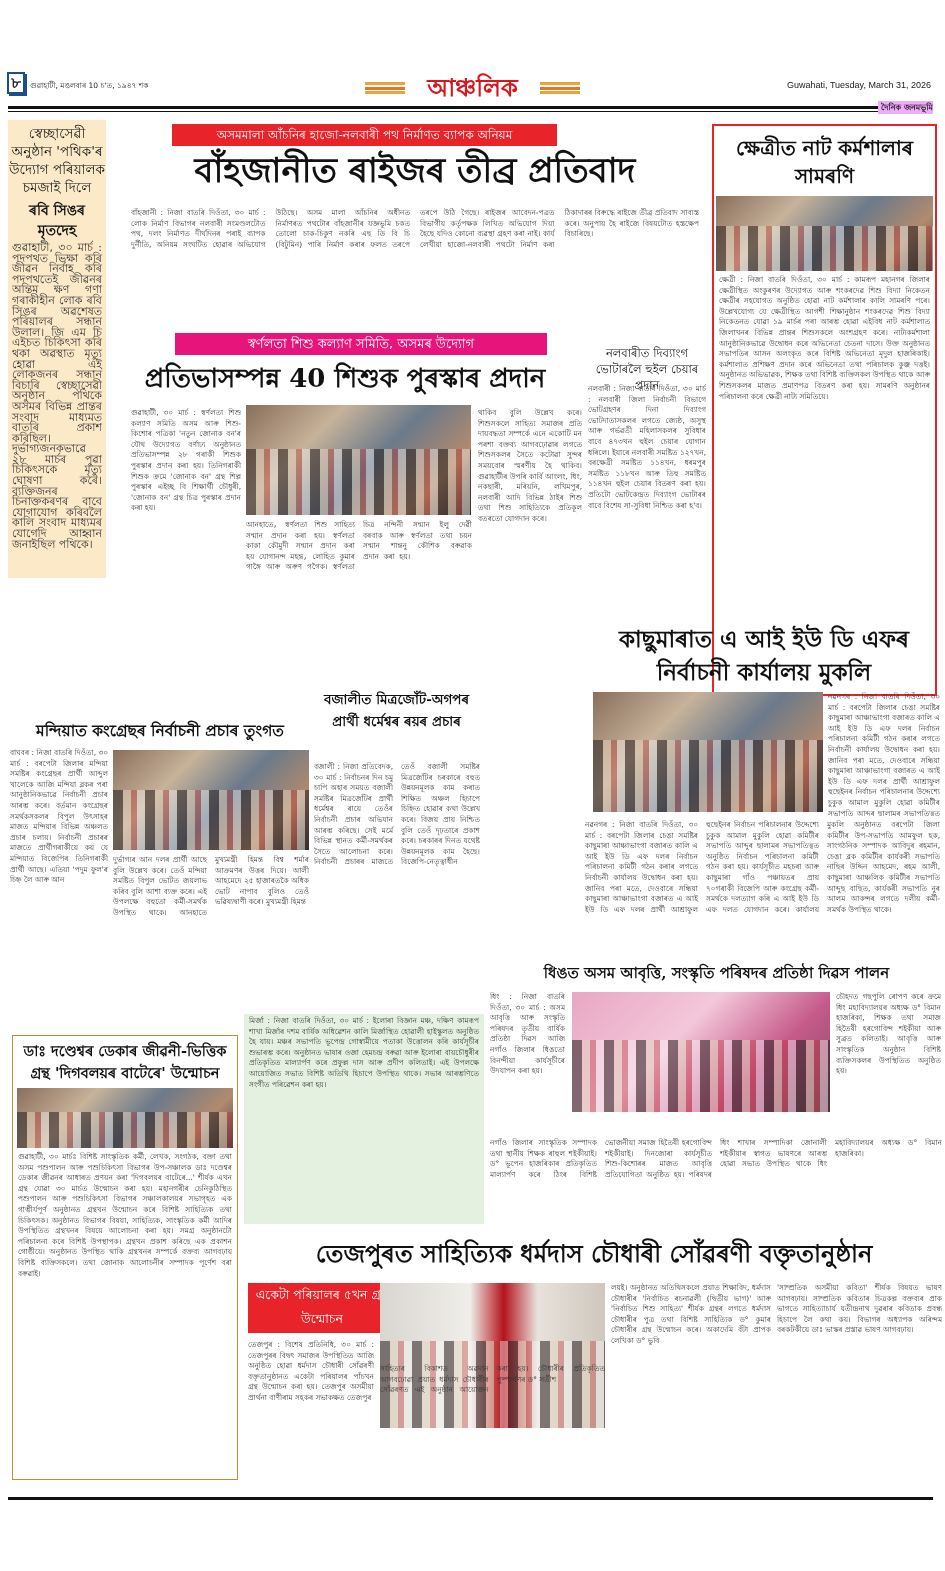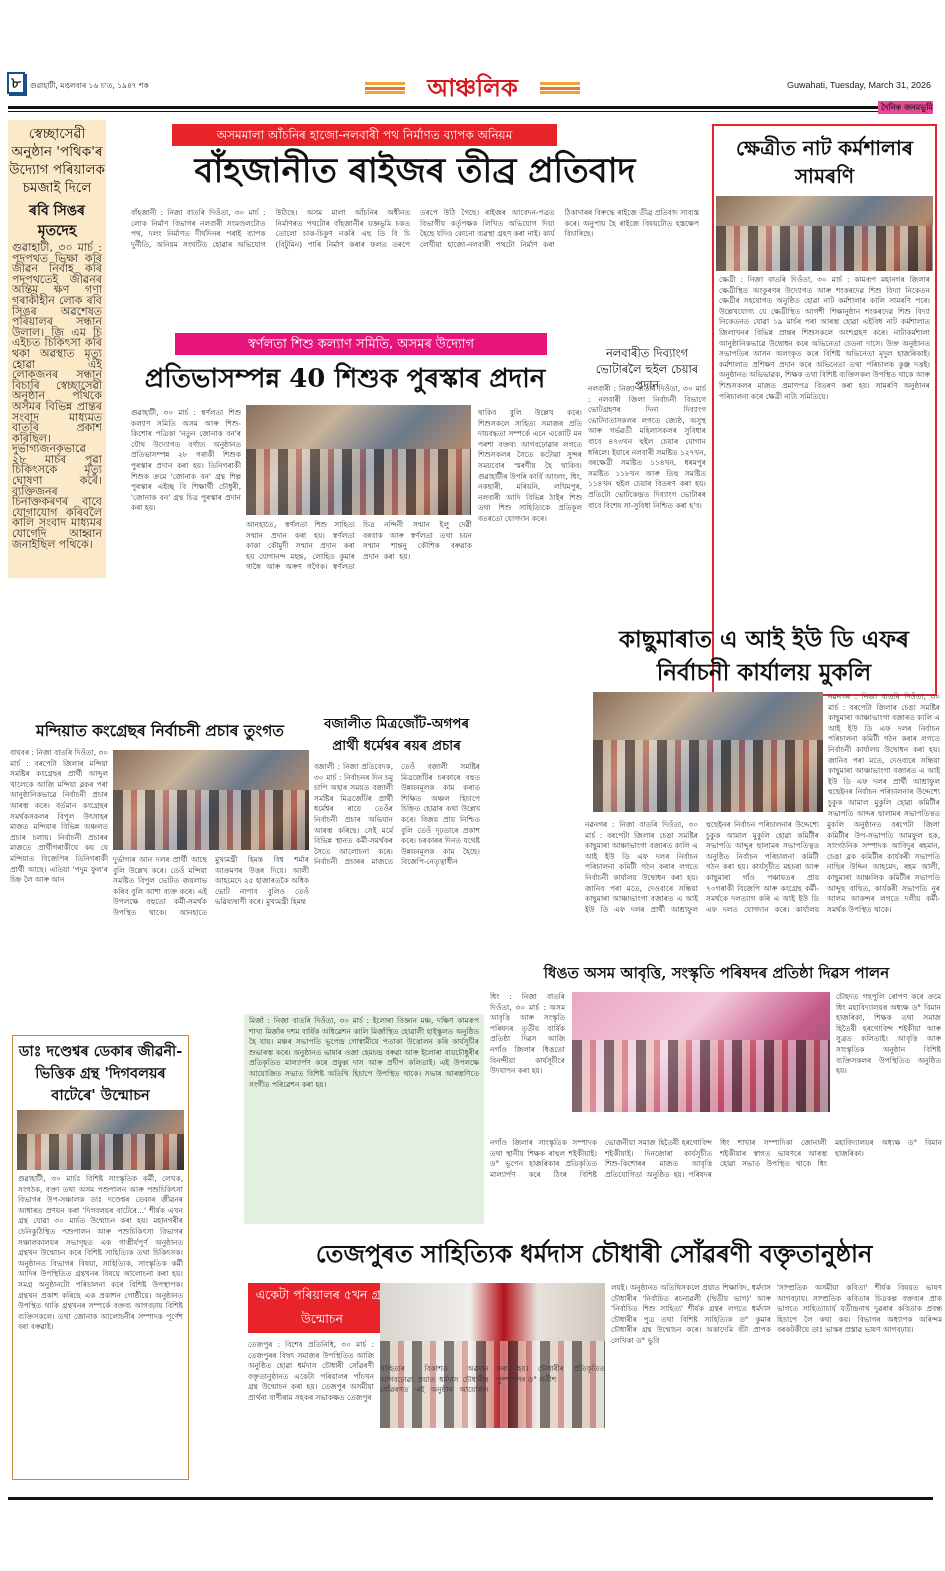--- a/index.html
+++ b/index.html
@@ -11,21 +11,21 @@
   .photo .people { position: absolute; left: 0; right: 0; bottom: 0; height: 60%; background: repeating-linear-gradient(90deg, rgba(40,30,30,.55) 0 10px, rgba(230,210,190,.5) 10px 18px, rgba(180,40,40,.35) 18px 24px, rgba(250,250,250,.4) 24px 32px); }
   .rule { background: #111; }
   
   #page-num { left: 7px; top: 72px; width: 18px; height: 22px; border: 2px solid #1b4f8a; font-size: 15px; font-weight: bold; text-align: center; line-height: 18px; color: #222; background: #fff; box-shadow: 2px 2px 0 #1b4f8a; }
   #date-as { left: 30px; top: 80px; font-size: 7.5px; color: #222; }
   #logo { left: 355px; top: 74px; width: 235px; height: 28px; text-align: center; }
   #logo .bars { position: absolute; top: 8px; width: 40px; height: 12px; border-top: 3px solid #f0a23a; border-bottom: 3px solid #f0a23a; }
   #logo .bars::after { content: ""; position: absolute; left: 0; right: 0; top: 2px; height: 3px; background: #e07828; }
   #logo .word { font-family: "DejaVu Serif", serif; font-size: 24px; font-weight: bold; color: #d8161d; line-height: 28px; }
   #date-en { right: 14px; top: 80px; font-size: 9px; font-family: "Liberation Sans", sans-serif; color: #222; }
-  #brand { right: 12px; top: 101px; font-size: 8px; font-weight: bold; color: #222; background: #ec4899; padding-left: 3px; }
+  #brand { right: 12px; top: 101px; font-size: 8px; font-weight: bold; color: #222; background: #f0abfc; padding-left: 3px; }
   #top-rule { left: 8px; right: 12px; top: 106px; height: 3px; }
   #top-rule2 { left: 8px; right: 12px; top: 111px; height: 1px; }
   
   #lb1 { left: 8px; top: 120px; width: 98px; height: 458px; background: #fbe9c8; }
   #lb1 .hd { font-size: 13.5px; padding-top: 4px; font-weight: normal; line-height: 18px; }
   #lb1 .sub { font-size: 14px; line-height: 20px; font-weight: bold; }
   #lb1 .txt { padding: 3px 4px; font-size: 11px; }
   
   #kicker1 { left: 172px; top: 124px; width: 385px; height: 22px; background: #e8232a; color: #fff; font-size: 12px; text-align: center; line-height: 22px; }
   #lead-hd { left: 130px; top: 148px; width: 570px; font-size: 34px; line-height: 44px; }
@@ -49,52 +49,52 @@
   #s4-hd { left: 584px; top: 622px; width: 360px; font-size: 23px; line-height: 33px; }
   #s4-photo { left: 593px; top: 692px; width: 230px; height: 120px; position: absolute; }
   #s4-right { left: 828px; top: 692px; width: 112px; height: 124px; }
   #s4-body { left: 585px; top: 820px; width: 355px; height: 140px; }
   
   #s5-hd { left: 10px; top: 718px; width: 300px; font-size: 15.5px; line-height: 26px; }
   #s5-left { left: 10px; top: 748px; width: 98px; height: 258px; }
   #s5-photo { left: 113px; top: 750px; width: 196px; height: 100px; position: absolute; }
   #s5-bot { left: 113px; top: 855px; width: 196px; height: 150px; }
   
-  #s6-hd { left: 314px; top: 712px; width: 165px; font-size: 13.5px; line-height: 22px; }
+  #s6-hd { left: 314px; top: 688px; width: 165px; font-size: 13.5px; line-height: 22px; }
   #s6-body { left: 314px; top: 762px; width: 166px; height: 240px; }
   
   #s7-hd { left: 488px; top: 962px; width: 457px; font-size: 15px; line-height: 22px; }
   #s7-left { left: 490px; top: 992px; width: 75px; height: 130px; }
   #s7-photo { left: 572px; top: 992px; width: 258px; height: 120px; position: absolute; }
   #s7-right { left: 836px; top: 992px; width: 105px; height: 130px; }
   #s7-bot { left: 490px; top: 1138px; width: 452px; height: 85px; }
   
   #s8 { left: 244px; top: 1014px; width: 240px; height: 210px; background: #e4f0e0; }
   #s8 .hd { font-size: 13.5px; line-height: 22px; padding-top: 3px; }
   #s8 .txt { padding: 2px 5px; }
   
-  #s9 { left: 12px; top: 1035px; width: 177px; height: 445px; border: 1.5px solid #c78a3c; }
+  #s9 { left: 12px; top: 1035px; width: 226px; height: 445px; border: 1.5px solid #c78a3c; }
   #s9 .hd { font-size: 14.5px; line-height: 22px; padding-top: 4px; }
   #s9 .photo { margin: 4px 4px 0; height: 60px; position: relative; }
   #s9 .txt { padding: 4px 5px; }
   
   #s10-hd { left: 244px; top: 1236px; width: 700px; font-size: 24px; line-height: 36px; }
   #s10-kicker { left: 248px; top: 1283px; width: 148px; height: 50px; background: #e8232a; color: #fff; font-size: 12.5px; line-height: 24px; text-align: center; }
   #s10-left { left: 248px; top: 1340px; width: 126px; height: 150px; }
   #s10-photo { left: 380px; top: 1283px; width: 225px; height: 145px; position: absolute; }
   #s10-mid { left: 380px; top: 1364px; width: 225px; height: 60px; }
   #s10-c3 { left: 611px; top: 1283px; width: 160px; height: 210px; }
   #s10-c4 { left: 777px; top: 1283px; width: 165px; height: 210px; }
   #bottom-rule { left: 8px; right: 12px; top: 1497px; height: 3px; }
 </style>
 </head>
 <body>
 
 <div id="page-num" class="abs">৮</div>
-<div id="date-as" class="abs">গুৱাহাটী, মঙলবাৰ ১৬ চ'ত, ১৯৪৭ শক</div>
+<div id="date-as" class="abs">গুৱাহাটী, মঙলবাৰ 10 চ'ত, ১৯৪৭ শক</div>
 <div id="logo" class="abs">
   <span class="bars" style="left:10px"></span>
   <span class="word">আঞ্চলিক</span>
   <span class="bars" style="right:10px"></span>
 </div>
 <div id="date-en" class="abs">Guwahati, Tuesday, March 31, 2026</div>
 <div id="top-rule" class="abs rule"></div>
 <div id="top-rule2" class="abs rule"></div>
 <div id="brand" class="abs">দৈনিক জনমভূমি</div>
 

